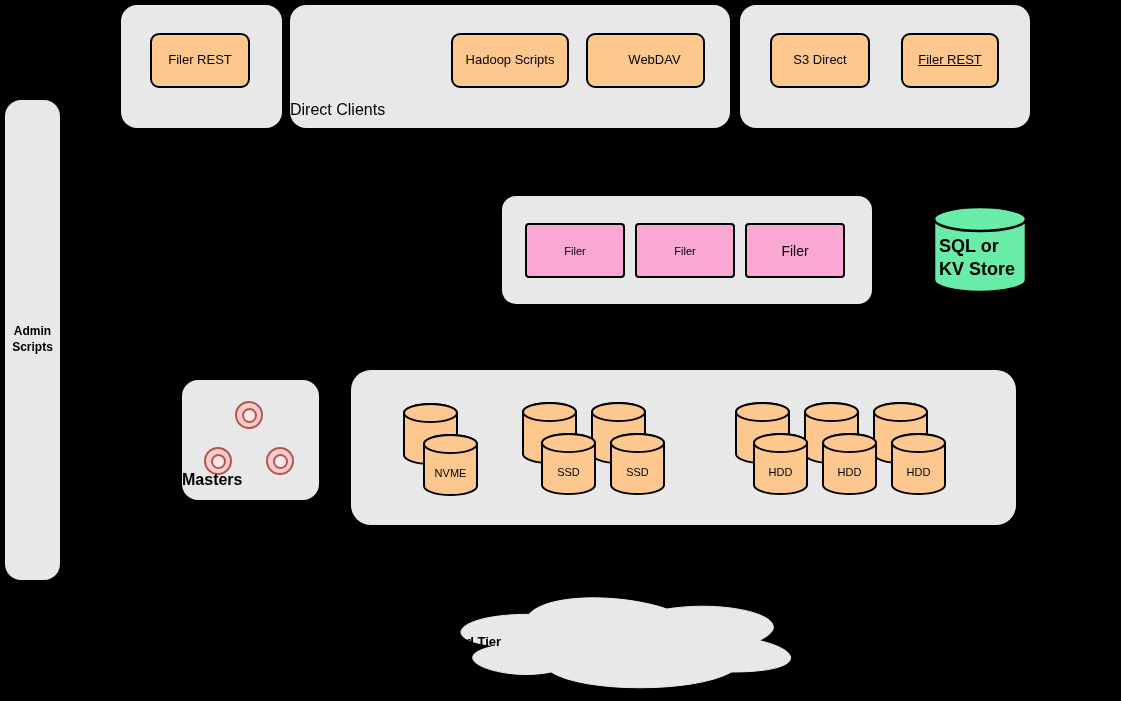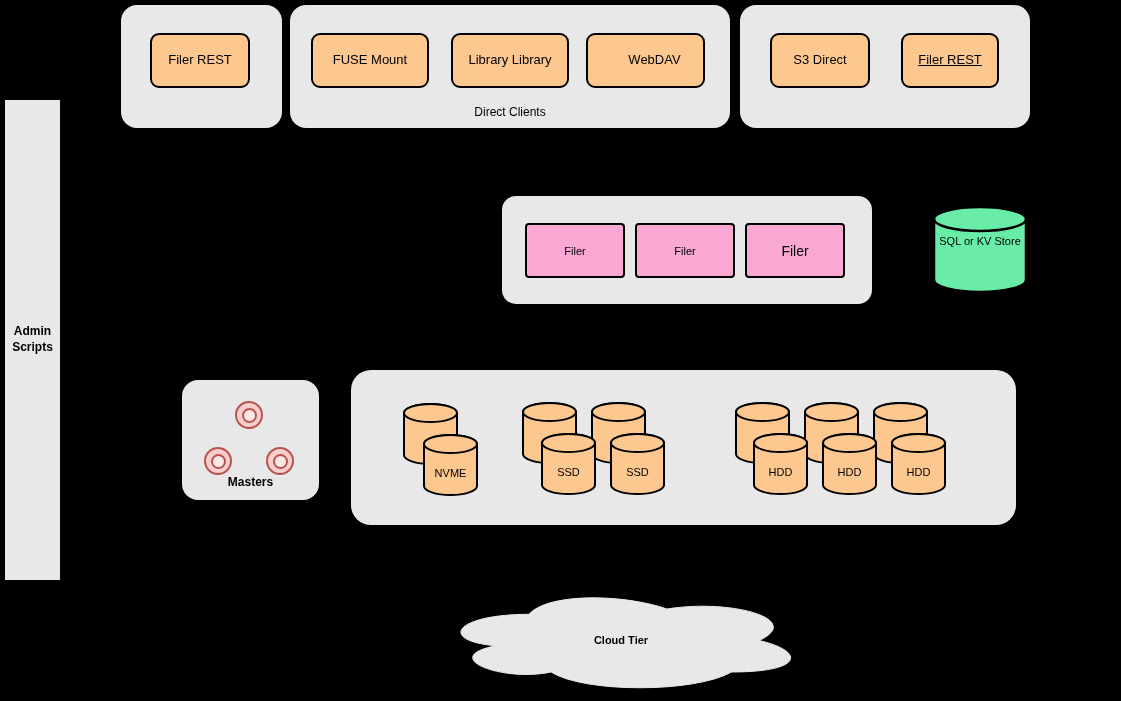--- a/index.html
+++ b/index.html
@@ -8,73 +8,72 @@
   #canvas { position:relative; width:1121px; height:701px; background:#000; overflow:hidden; }
 
   .panel { position:absolute; background:#e8e8e8; border-radius:16px; }
 
   .btn {
     position:absolute; background:#fdc88f; border:2px solid #000; border-radius:9px;
     display:flex; align-items:center; justify-content:center;
     font-size:13px; text-align:center; line-height:1.15; padding:2px;
   }
 
-  .caption { position:absolute; left:0; right:0; text-align:center; font-size:12px; }
+  .caption { position:absolute; left:0; right:0; font-size:16px; }
   .bold { font-weight:bold; }
 
   .filer {
     position:absolute; background:#f9a8d4; border:2px solid #000; border-radius:4px;
     display:flex; align-items:center; justify-content:center; font-size:11px;
   }
   .filer.big { font-size:14px; }
 
   .cyl { position:absolute; }
   .cyl-orange { fill:#fdc88f; stroke:#000; stroke-width:2; }
   .cyl-green  { fill:#69eca8; stroke:#000; stroke-width:2.5; }
   svg text { font-family:"Liberation Sans", sans-serif; font-size:11px; fill:#000; text-anchor:middle; }
 
   .cyl-label {
-    position:absolute; left:0; right:0; top:30px; text-align:center;
-    font-weight:normal; font-size:11px; line-height:1.25; padding:0 8px;
+    position:absolute; left:0; right:0; top:30px; 
+    font-weight:bold; font-size:18px; line-height:1.25; padding:0 8px;
   }
 
   .mnode {
     position:absolute; width:28px; height:28px; border-radius:50%;
     background:#f8cecc; border:2px solid #b85450;
     display:flex; align-items:center; justify-content:center;
   }
   .mnode-inner {
     width:15px; height:15px; border-radius:50%;
     background:#fbe7e6; border:2px solid #b85450;
   }
 
   .cloud { position:absolute; }
   .cloud-label {
-    position:absolute; left:0; right:0; top:44%; text-align:center;
-    font-weight:bold; font-size:11px;
+    position:absolute; left:0; right:0; top:44%; text-align:left;
+    font-weight:bold; font-size:13px;
   }
 
   .admin {
-    position:absolute; background:#e8e8e8; border-radius:0;
+    position:absolute; background:#e8e8e8; border-radius:16px;
     display:flex; align-items:center; justify-content:center;
     text-align:center; font-weight:bold; font-size:12px; line-height:1.3;
   }
 </style>
 </head>
 <body>
 
 <div id="canvas">
 
   <div class="panel" style="left:121px; top:5px; width:161px; height:123px;">
     <div class="btn" style="left:29px; top:28px; width:100px; height:55px;">Filer REST</div>
   </div>
 
   <div class="panel" style="left:290px; top:5px; width:440px; height:123px;">
-    <div class="btn" style="left:21px; top:28px; width:118px; height:55px;">FUSE Mount</div>
-    <div class="btn" style="left:161px; top:28px; width:118px; height:55px;">Library Library</div>
+    <div class="btn" style="left:161px; top:28px; width:118px; height:55px;">Hadoop Scripts</div>
     <div class="btn" style="left:296px; top:28px; width:119px; height:55px;padding-left:20px;">WebDAV</div>
     <div class="caption" style="bottom:9px;">Direct Clients</div>
   </div>
 
   <div class="panel" style="left:740px; top:5px; width:290px; height:123px;">
     <div class="btn" style="left:30px; top:28px; width:100px; height:55px;">S3 Direct</div>
     <div class="btn" style="left:161px; top:28px; width:98px; height:55px;text-decoration:underline;">Filer REST</div>
   </div>
 
   <div class="admin" style="left:5px; top:100px; width:55px; height:480px;">

